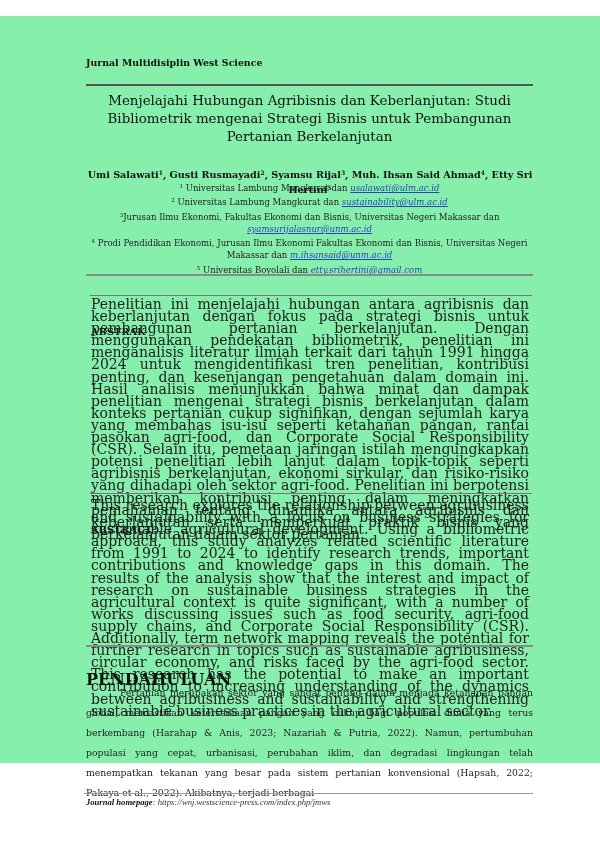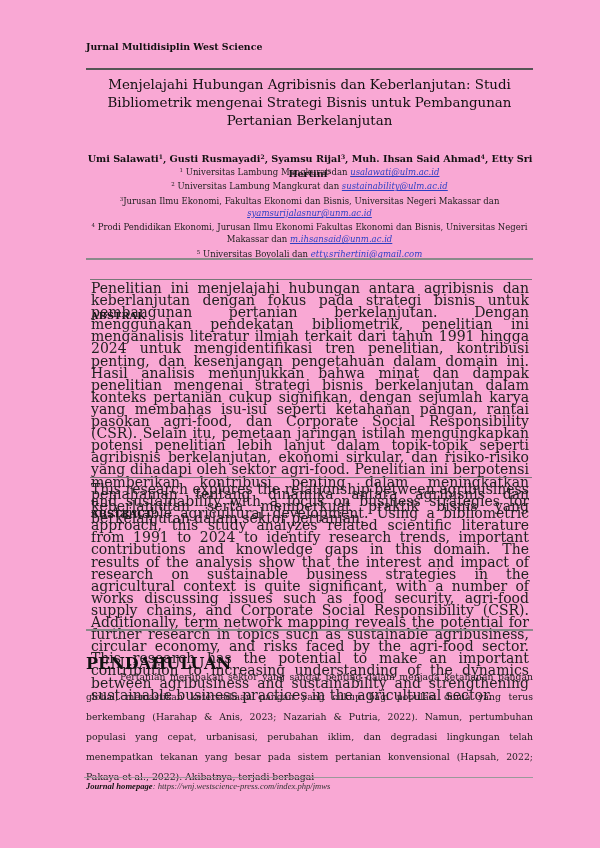--- a/index.html
+++ b/index.html
@@ -1,19 +1,19 @@
 <!DOCTYPE html>
 <html><head>
 <meta charset="utf-8">
 <style>
   * { margin: 0; padding: 0; box-sizing: border-box; }
   html, body { width: 600px; height: 848px; background: #ffffff; overflow: hidden; }
   body { font-family: "DejaVu Serif", "Liberation Serif", serif; color: #1a1a1a; position: relative; }
 
-  .page { position: absolute; left: 0; top: 0; width: 600px; height: 848px; background: #f9a8d4; }
+  .page { position: absolute; left: 0; top: 16px; width: 600px; height: 747px; background: #86efac; }
 
   .journal-header { position: absolute; left: 86px; top: 41px; width: 447px; }
   .journal-name { font-size: 9.4px; font-weight: bold; line-height: 12px; color: #111; }
   .journal-vol { font-size: 9.4px; line-height: 12px; color: #222; }
   .header-rule { position: absolute; left: 86px; top: 68px; width: 447px; height: 2px; background: #555; }
 
   .title { position: absolute; left: 86px; top: 76px; width: 447px; text-align: center;
            font-size: 13.4px; font-weight: normal; line-height: 18px; color: #111; }
 
   .authors { position: absolute; left: 70px; top: 150px; width: 480px; text-align: center;

